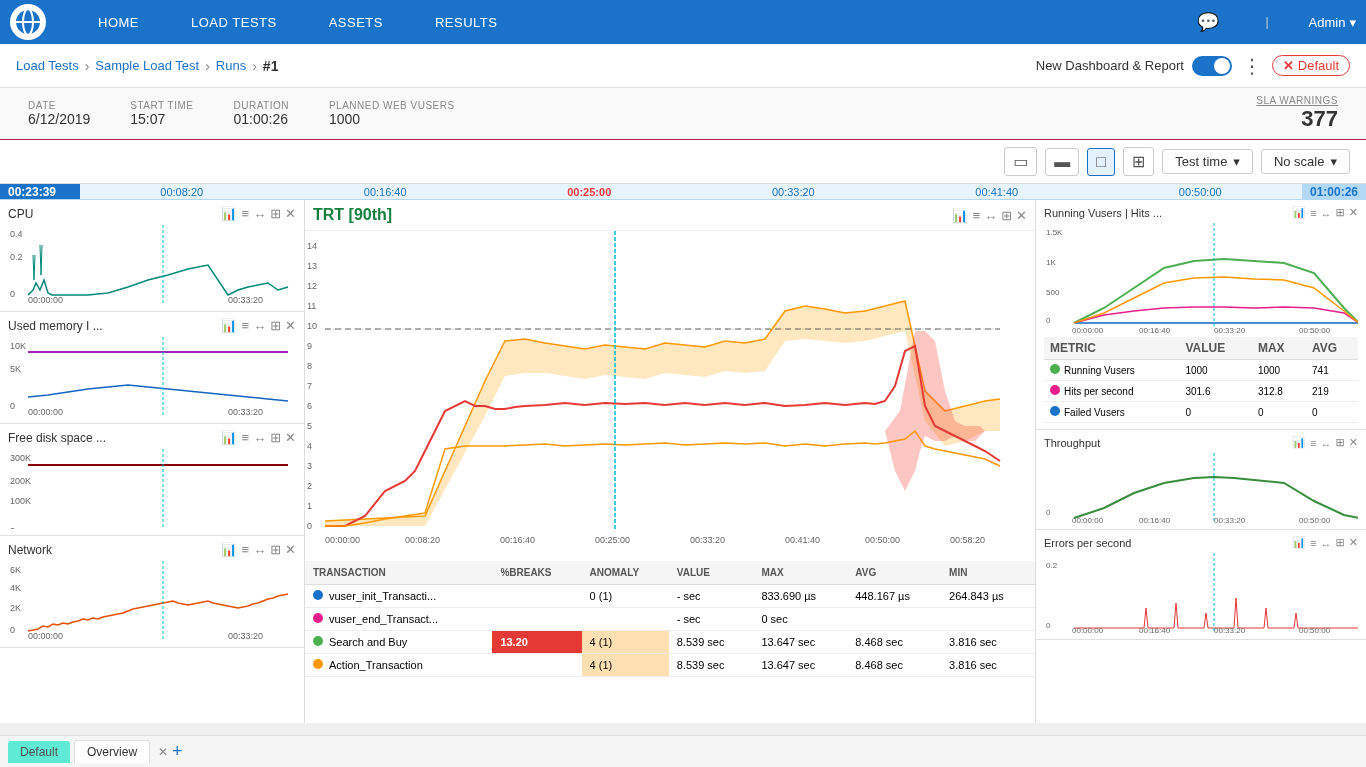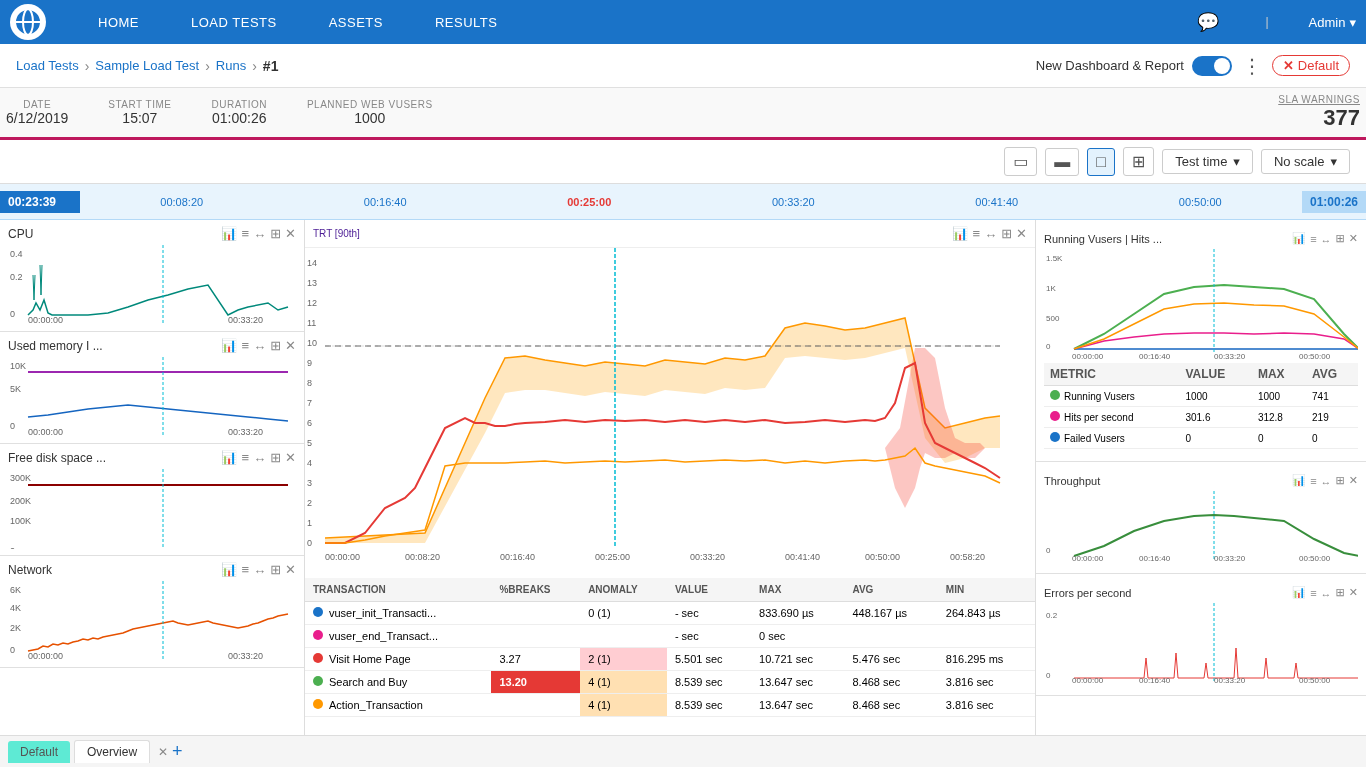--- a/index.html
+++ b/index.html
@@ -65,23 +65,22 @@
       border-radius: 12px; padding: 2px 10px; cursor: pointer;
     }
     .failed-x { color: #e53935; font-weight: bold; }
 
     
     .info-bar {
       background: #f9f9f9;
       height: 52px;
       display: flex;
       align-items: center;
-      padding: 0 6px;
-      border-bottom: 3px solid #be185d;
-      text-align: center;
+      padding: 0 28px;
+      border-bottom: 1px solid #be185d;
     }
     .info-item { display: flex; flex-direction: column; margin-right: 40px; }
     .info-label { font-size: 10px; color: #888; text-transform: uppercase; letter-spacing: 0.5px; }
     .info-value { font-size: 14px; color: #333; font-weight: 500; }
     .sla-warnings { margin-left: auto; display: flex; flex-direction: column; align-items: flex-end; }
     .sla-label { font-size: 10px; color: #888; text-transform: uppercase; letter-spacing: 0.5px; text-decoration: underline; }
     .sla-value { font-size: 22px; color: #333; font-weight: bold; }
 
     
     .toolbar-row {
@@ -101,21 +100,21 @@
     .toolbar-btn.active { background: #e3f2fd; border-color: #1a73c8; }
     .dropdown-btn {
       border: 1px solid #ccc; background: white; padding: 4px 12px;
       border-radius: 3px; cursor: pointer; font-size: 13px; color: #333;
       display: flex; align-items: center; gap: 6px;
     }
 
     
     .time-bar {
       background: #e8f4fd;
-      height: 36px;
+      height: 16px;
       display: flex;
       align-items: center;
       padding: 0;
       border-bottom: 1px solid #b3d9f7;
       position: relative;
       overflow: hidden;
     }
     .time-marker-current {
       background: #1a73c8;
       color: white;
@@ -205,21 +204,21 @@
     
     .right-panel {
       width: 330px;
       background: white;
       display: flex;
       flex-direction: column;
       overflow-y: auto;
     }
     .right-chart-widget {
       border-bottom: 1px solid #e0e0e0;
-      padding: 12px 8px;
+      padding: 6px 8px;
     }
     .right-chart-header {
       display: flex;
       align-items: center;
       margin-bottom: 4px;
     }
     .right-chart-title { font-size: 11px; color: #333; font-weight: 500; flex: 1; }
 
     
     .metrics-table {
@@ -479,21 +478,21 @@
           <text x="220" y="78" font-size="9" fill="#666">00:33:20</text>
         </svg>
       </div>
     </div>
 
   </div>
 
   <div class="center-panel">
 
     <div style="display:flex; align-items:center; padding: 6px 8px; border-bottom: 1px solid #eee;">
-      <span style="font-size:10px; font-weight:400; color:#4c1d95; flex:1;">TRT [90th]</span>
+      <span style="font-size:16px; font-weight:700; color:#15803d; flex:1;">TRT [90th]</span>
       <span class="chart-icon">📊</span>
       <span class="chart-icon">≡</span>
       <span class="chart-icon">↔</span>
       <span class="chart-icon">⊞</span>
       <span class="chart-icon">✕</span>
     </div>
 
     <div class="trt-chart-area">
       <svg width="700" height="320" viewBox="0 0 700 320">
 
@@ -566,29 +565,20 @@
             <tr>
     <td><span class="color-dot" style="background:#e91e8c; margin-right:6px;"></span>vuser_end_Transact...</td>
     <td style=""></td>
     <td style=""></td>
     <td>- sec</td>
     <td>0 sec</td>
     <td></td>
     <td></td>
   </tr>
             <tr>
-    <td><span class="color-dot" style="background:#e53935; margin-right:6px;"></span>Visit Home Page</td>
-    <td style="">3.27</td>
-    <td style="background:#ffcdd2;">2 (1)</td>
-    <td>5.501 sec</td>
-    <td>10.721 sec</td>
-    <td>5.476 sec</td>
-    <td>816.295 ms</td>
-  </tr>
-            <tr>
     <td><span class="color-dot" style="background:#4caf50; margin-right:6px;"></span>Search and Buy</td>
     <td style="background:#e53935;color:white;font-weight:bold;">13.20</td>
     <td style="background:#ffe0b2;">4 (1)</td>
     <td>8.539 sec</td>
     <td>13.647 sec</td>
     <td>8.468 sec</td>
     <td>3.816 sec</td>
   </tr>
             <tr>
     <td><span class="color-dot" style="background:#ff9800; margin-right:6px;"></span>Action_Transaction</td>

